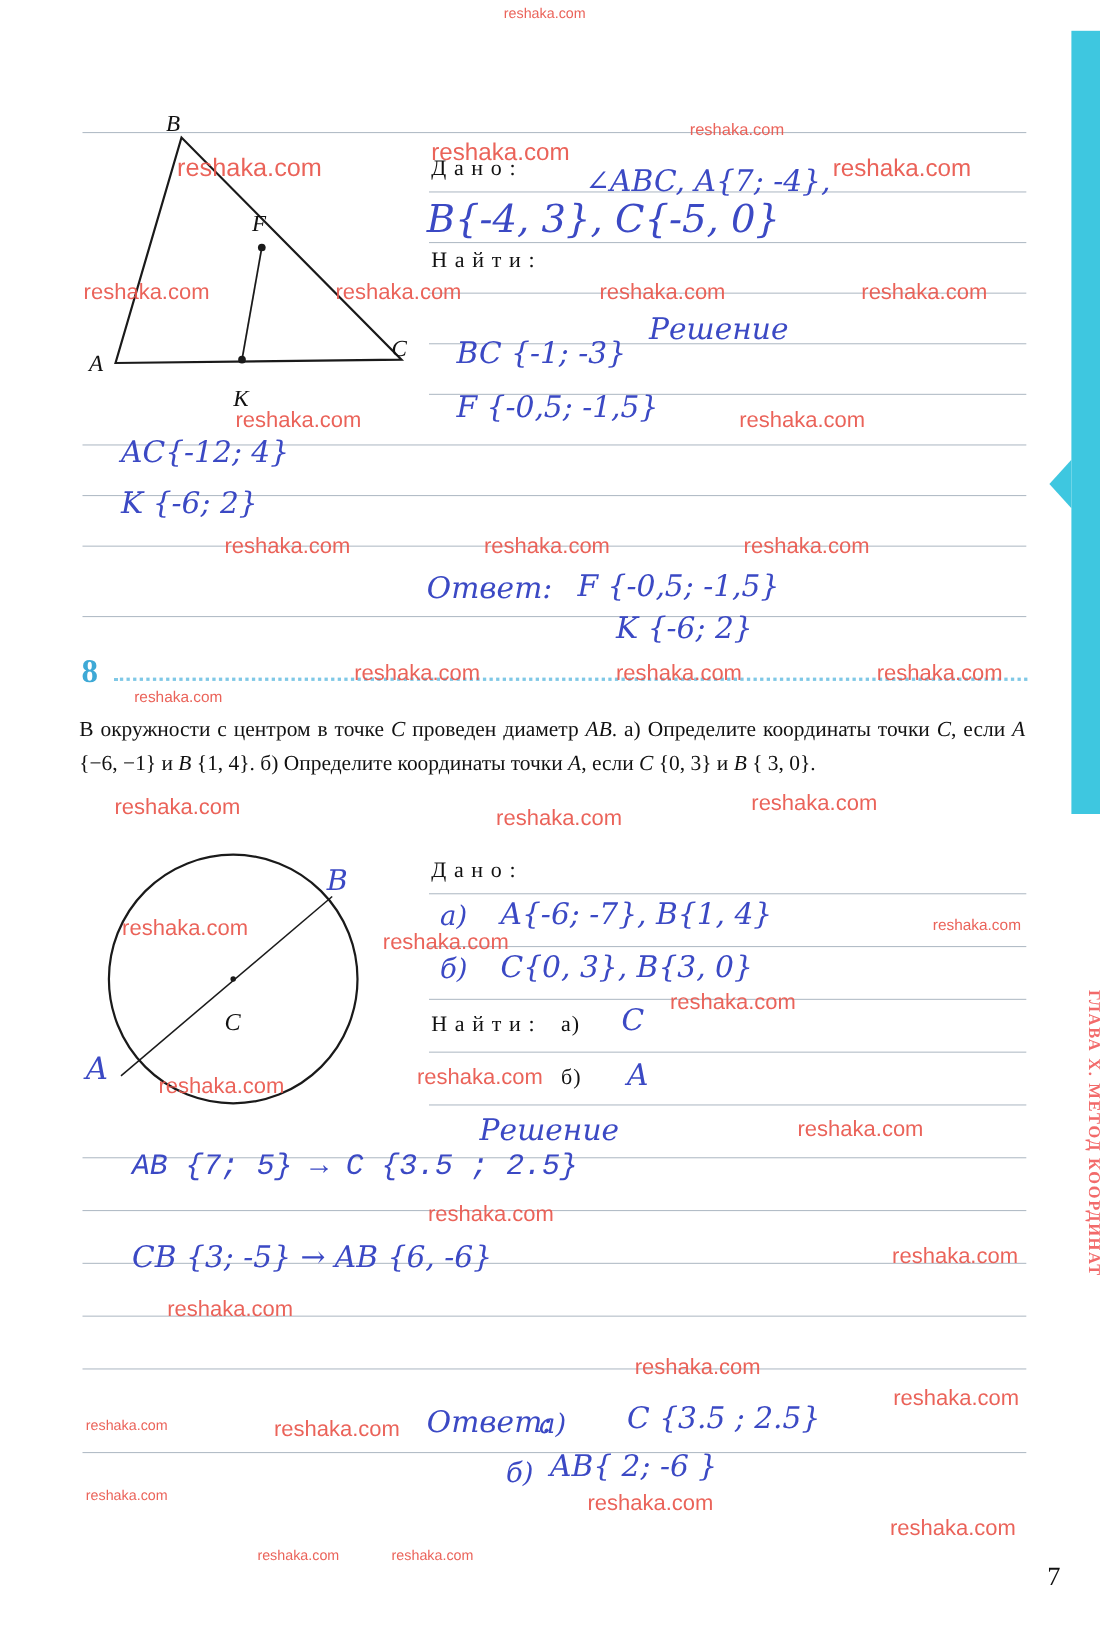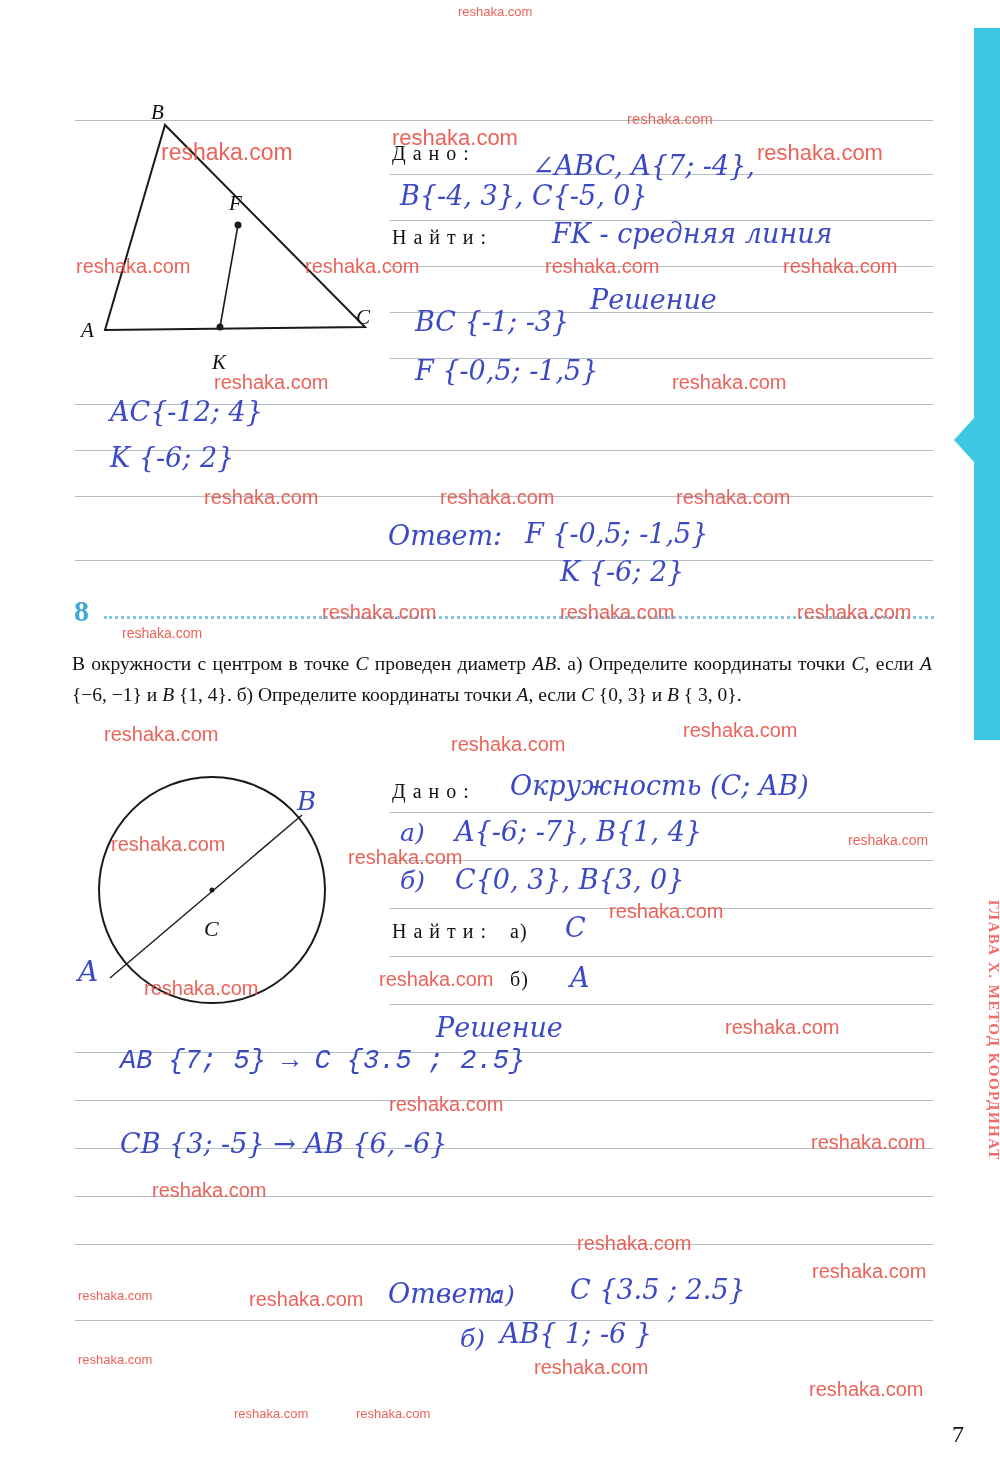--- a/index.html
+++ b/index.html
@@ -139,24 +139,23 @@
   </svg>
 
   <div class="lbl" style="left:151px; top:100px; font-size:21px; font-style:italic;">B</div>
   <div class="lbl" style="left:229px; top:191px; font-size:21px; font-style:italic;">F</div>
   <div class="lbl" style="left:81px;  top:318px; font-size:21px; font-style:italic;">A</div>
   <div class="lbl" style="left:356px; top:305px; font-size:21px; font-style:italic;">C</div>
   <div class="lbl" style="left:212px; top:350px; font-size:21px; font-style:italic;">K</div>
 
   <div class="lbl" style="left:392px; top:142px; font-size:20px;">Д а н о :</div>
   <div class="hw" style="left:532px; top:150px; font-size:27px;">∠ABC,  A{7; -4},</div>
-  <div class="hw" style="left:400px; top:180px; font-size:27px;">B{-4, 3},  C{-5, 0}</div>
+  <div class="hw" style="left:388px; top:180px; font-size:35px;">B{-4, 3},  C{-5, 0}</div>
 
   <div class="lbl" style="left:392px; top:226px; font-size:20px;">Н а й т и :</div>
-  <div class="hw" style="left:552px; top:218px; font-size:27px;">FK - средняя линия</div>
 
   <div class="hw" style="left:590px; top:284px; font-size:27px;">Решение</div>
 
   <div class="hw" style="left:415px; top:306px; font-size:27px;">BC {-1; -3}</div>
   <div class="hw" style="left:415px; top:355px; font-size:27px;">F {-0,5;  -1,5}</div>
   <div class="hw" style="left:110px; top:396px; font-size:27px;">AC{-12; 4}</div>
   <div class="hw" style="left:110px; top:442px; font-size:27px;">K {-6; 2}</div>
 
   <div class="hw" style="left:388px; top:520px; font-size:27px;">Ответ:</div>
   <div class="hw" style="left:525px; top:518px; font-size:27px;">F {-0,5; -1,5}</div>
@@ -183,21 +182,20 @@
   <div class="rule" style="left:390px; top:956px;  width:543px;"></div>
   <div class="rule" style="left:390px; top:1004px; width:543px;"></div>
   <div class="rule" style="left:75px;  top:1052px; width:858px;"></div>
   <div class="rule" style="left:75px;  top:1100px; width:858px;"></div>
   <div class="rule" style="left:75px;  top:1148px; width:858px;"></div>
   <div class="rule" style="left:75px;  top:1196px; width:858px;"></div>
   <div class="rule" style="left:75px;  top:1244px; width:858px;"></div>
   <div class="rule" style="left:75px;  top:1320px; width:858px;"></div>
 
   <div class="lbl" style="left:392px; top:780px; font-size:20px;">Д а н о :</div>
-  <div class="hw" style="left:510px; top:770px; font-size:27px;">Окружность (C; AB)</div>
 
   <div class="hw" style="left:400px; top:818px; font-size:25px;">а)</div>
   <div class="hw" style="left:455px; top:816px; font-size:27px;">A{-6; -7},   B{1, 4}</div>
 
   <div class="hw" style="left:400px; top:866px; font-size:25px;">б)</div>
   <div class="hw" style="left:455px; top:864px; font-size:27px;">C{0, 3},  B{3, 0}</div>
 
   <div class="lbl" style="left:392px; top:920px; font-size:20px;">Н а й т и :</div>
   <div class="lbl" style="left:510px; top:920px; font-size:20px;">а)</div>
   <div class="hw" style="left:565px; top:912px; font-size:27px;">C</div>
@@ -208,21 +206,21 @@
   <div class="hw" style="left:436px; top:1012px; font-size:27px;">Решение</div>
 
   <div class="hw" style="left:120px; top:1046px; font-size:27px;font-family:Liberation Mono, monospace;">AB {7; 5}   →    C {3.5 ; 2.5}</div>
   <div class="hw" style="left:120px; top:1128px; font-size:27px;">CB {3; -5}  →   AB {6, -6}</div>
 
   <div class="hw" style="left:388px; top:1278px; font-size:27px;">Ответ:</div>
   <div class="hw" style="left:490px; top:1280px; font-size:25px;">а)</div>
   <div class="hw" style="left:570px; top:1274px; font-size:27px;">C {3.5 ; 2.5}</div>
 
   <div class="hw" style="left:460px; top:1324px; font-size:25px;">б)</div>
-  <div class="hw" style="left:500px; top:1318px; font-size:27px;">AB{ 1; -6 }</div>
+  <div class="hw" style="left:500px; top:1318px; font-size:27px;">AB{ 2; -6 }</div>
 
   <div id="wm-layer">
       <div class="wm" style="left: 458px; top: 4px; font-size: 13px;">reshaka.com</div>
       <div class="wm" style="left: 627px; top: 110px; font-size: 15px;">reshaka.com</div>
       <div class="wm" style="left: 392px; top: 125px; font-size: 22px;">reshaka.com</div>
       <div class="wm" style="left: 161px; top: 139px; font-size: 23px;">reshaka.com</div>
       <div class="wm" style="left: 757px; top: 140px; font-size: 22px;">reshaka.com</div>
       <div class="wm" style="left: 76px; top: 255px; font-size: 20px;">reshaka.com</div>
       <div class="wm" style="left: 305px; top: 255px; font-size: 20px;">reshaka.com</div>
       <div class="wm" style="left: 545px; top: 255px; font-size: 20px;">reshaka.com</div>

